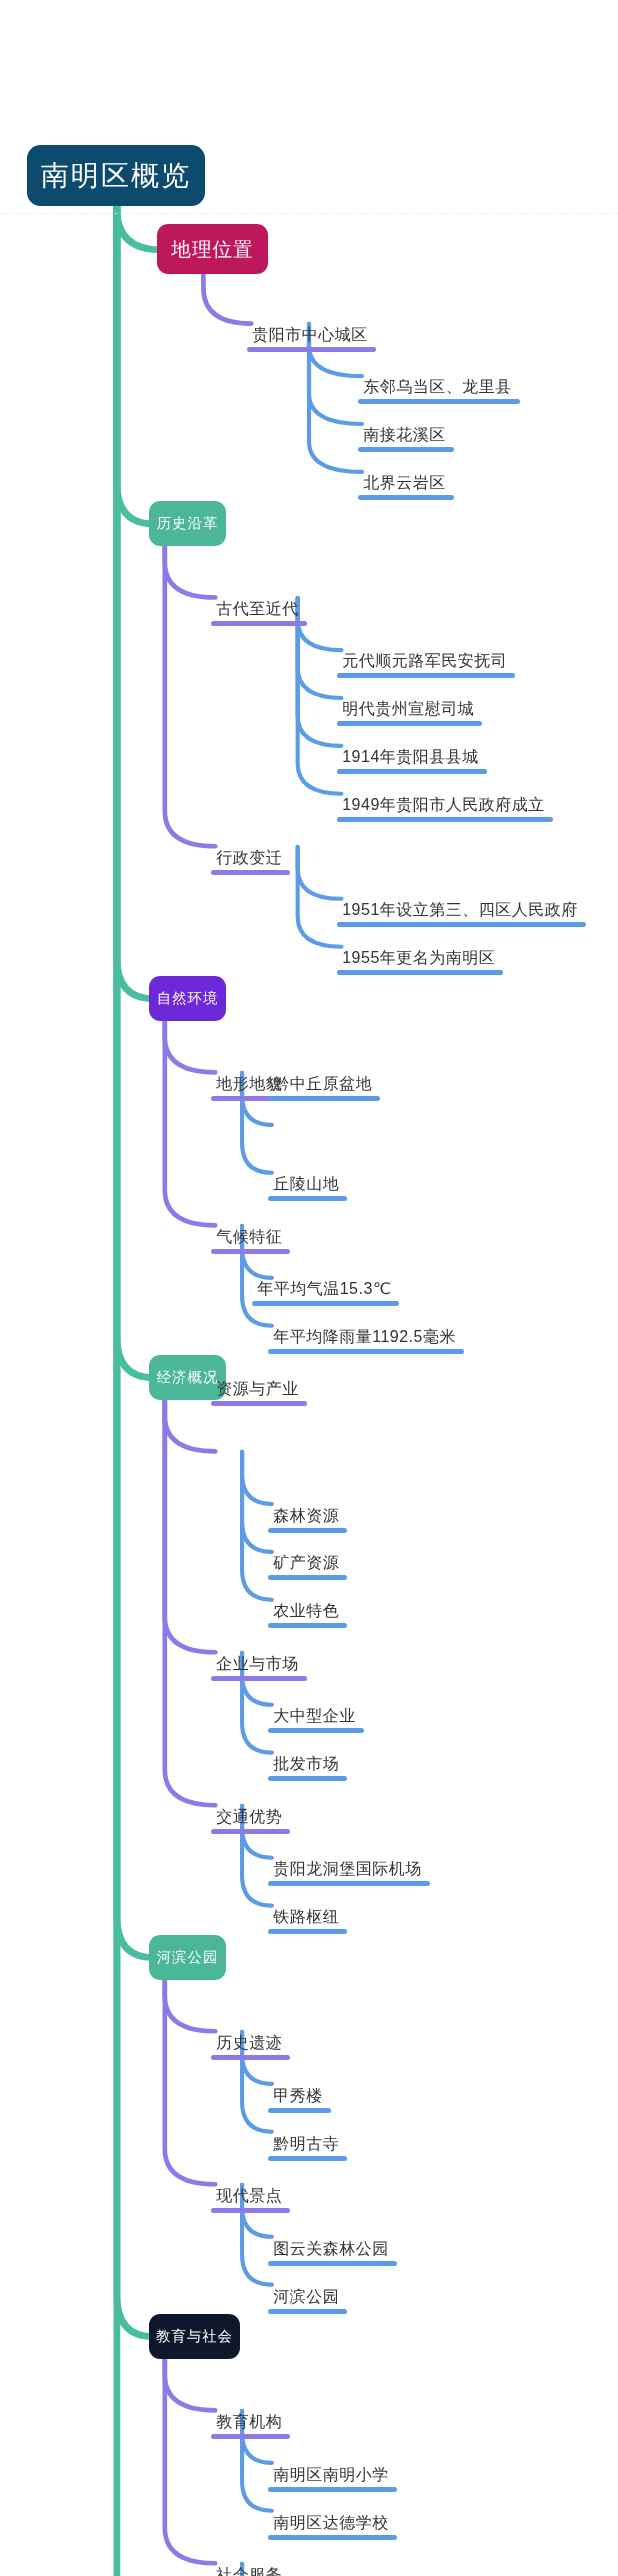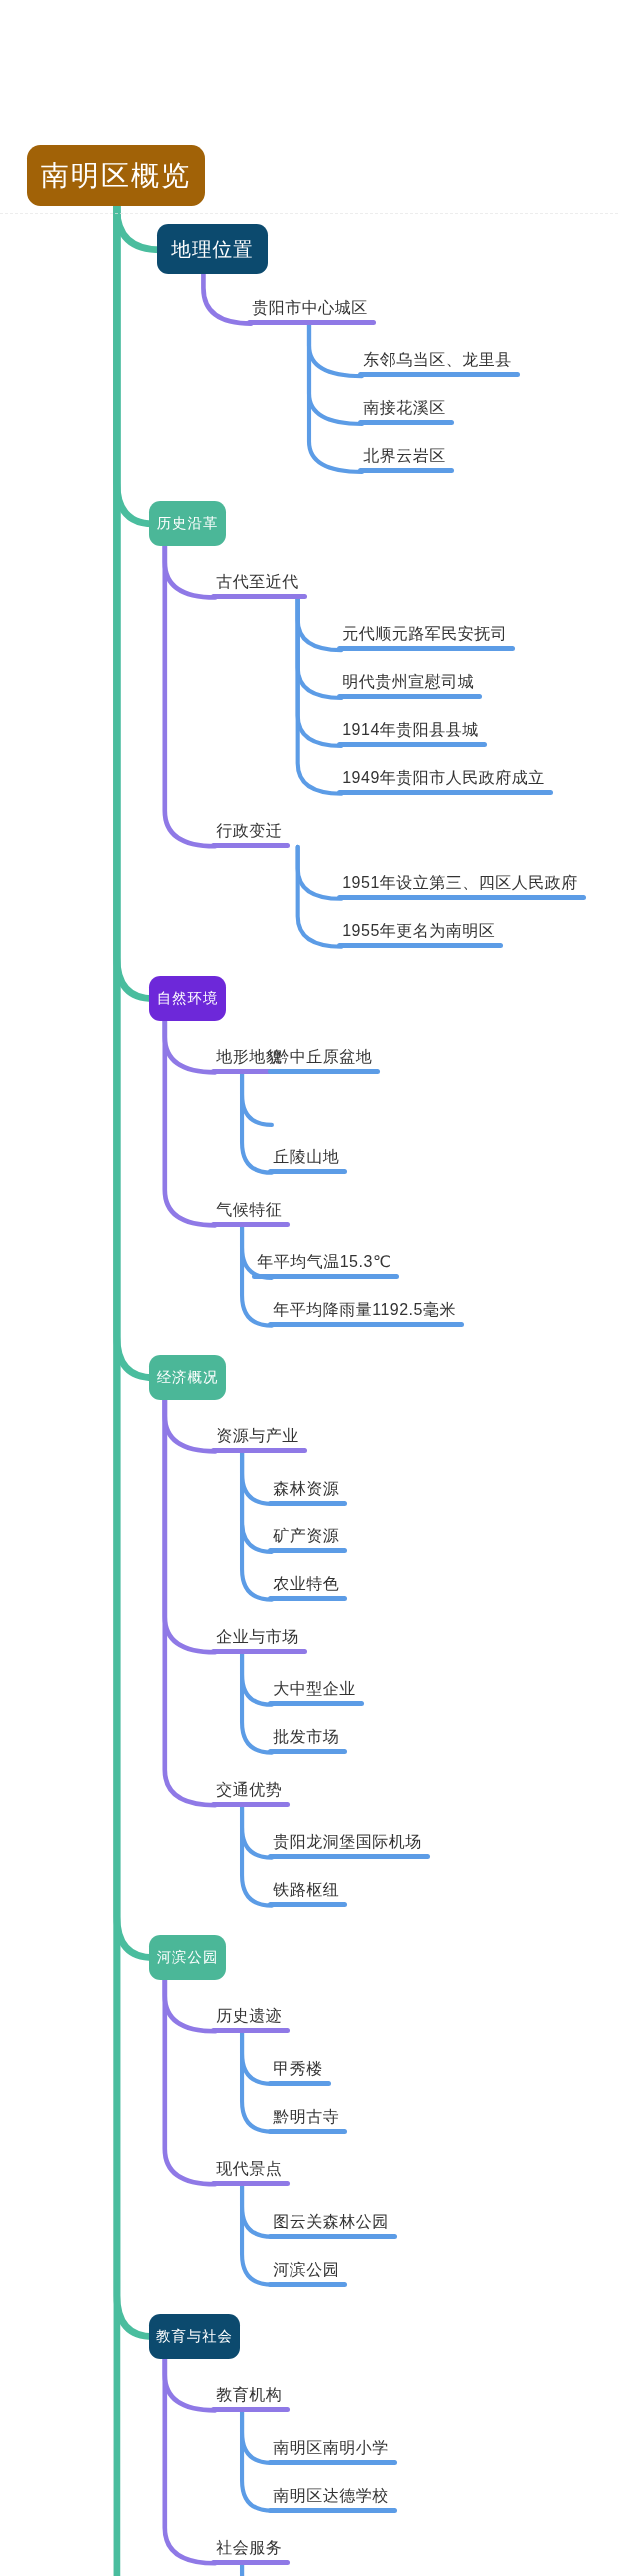--- a/index.html
+++ b/index.html
@@ -19,21 +19,21 @@
   .branch-node{
     position:absolute;border-radius:11.3px;
     display:flex;align-items:center;justify-content:center;
     color:#fff;white-space:nowrap;letter-spacing:1px;
   }
   .leaf{
     position:absolute;display:inline-flex;flex-direction:column;width:max-content;
   }
   .leaf-label{
     font-size:16px;line-height:25px;color:#333333;white-space:nowrap;
-    padding:0 8.2px 0 5.2px;letter-spacing:0.5px;
+    padding:0 8.2px 0 5.2px;letter-spacing:0.5px;margin-top:27px;
   }
   .leaf-bar{height:4.6px;border-radius:2.6px;width:100%;}
 </style>
 </head>
 <body>
 
 <svg id="links" width="618" height="3201" xmlns="http://www.w3.org/2000/svg" viewBox="0 0 1200 6213">
     <path d="M 227 396 L 227 404 Q 227 484 313 484" stroke="#4abd9e" stroke-width="13" fill="none" stroke-linecap="round"></path>
     <path d="M 395 527 L 395 558 Q 395 627 488 627" stroke="#8f79e6" stroke-width="9" fill="none" stroke-linecap="round"></path>
     <path d="M 600 628 L 600 670 Q 600 729 703 729" stroke="#5c9ce6" stroke-width="8" fill="none" stroke-linecap="round"></path>
@@ -84,24 +84,24 @@
     <path d="M 320 5310 L 320 5346 Q 320 5415 418 5415" stroke="#8f79e6" stroke-width="9" fill="none" stroke-linecap="round"></path>
     <path d="M 470 5416 L 470 5458 Q 470 5517 528 5517" stroke="#5c9ce6" stroke-width="8" fill="none" stroke-linecap="round"></path>
     <path d="M 470 5416 L 470 5551 Q 470 5610 528 5610" stroke="#5c9ce6" stroke-width="8" fill="none" stroke-linecap="round"></path>
     <path d="M 320 5310 L 320 5643 Q 320 5712 418 5712" stroke="#8f79e6" stroke-width="9" fill="none" stroke-linecap="round"></path>
     <path d="M 470 5713 L 470 5755 Q 470 5814 528 5814" stroke="#5c9ce6" stroke-width="8" fill="none" stroke-linecap="round"></path>
     <path d="M 470 5713 L 470 5848 Q 470 5907 528 5907" stroke="#5c9ce6" stroke-width="8" fill="none" stroke-linecap="round"></path>
   </svg>
 
 <div class="seam"></div>
 
-<div id="root" class="root-node" style="background: #a16207;">南明区概览</div>
+<div id="root" class="root-node" style="background: #0c4a6e;">南明区概览</div>
 
 <div id="nodes">
-    <div class="branch-node" style="left: 157px; top: 224px; width: 111px; height: 50px; font-size: 19.6px; background: #0c4a6e;">地理位置</div>
+    <div class="branch-node" style="left: 157px; top: 224px; width: 111px; height: 50px; font-size: 19.6px; background: #be185d;">地理位置</div>
     <div class="leaf" style="left: 247px; top: 295px;">
       <span class="leaf-label">贵阳市中心城区</span>
       <span class="leaf-bar" style="background: rgb(143, 121, 230);"></span>
     </div>
     <div class="leaf" style="left: 358px; top: 347px;">
       <span class="leaf-label">东邻乌当区、龙里县</span>
       <span class="leaf-bar" style="background: rgb(92, 156, 230);"></span>
     </div>
     <div class="leaf" style="left: 358px; top: 395px;">
       <span class="leaf-label">南接花溪区</span>
@@ -163,21 +163,21 @@
     </div>
     <div class="leaf" style="left: 252px; top: 1249px;">
       <span class="leaf-label">年平均气温15.3℃</span>
       <span class="leaf-bar" style="background: rgb(92, 156, 230);"></span>
     </div>
     <div class="leaf" style="left: 268px; top: 1297px;">
       <span class="leaf-label">年平均降雨量1192.5毫米</span>
       <span class="leaf-bar" style="background: rgb(92, 156, 230);"></span>
     </div>
     <div class="branch-node" style="left: 149px; top: 1355px; width: 77px; height: 45px; font-size: 14.4px; background: rgb(75, 183, 152);">经济概况</div>
-    <div class="leaf" style="left: 211px; top: 1423px;">
+    <div class="leaf" style="left: 211px; top: 1349px;">
       <span class="leaf-label">资源与产业</span>
       <span class="leaf-bar" style="background: rgb(143, 121, 230);"></span>
     </div>
     <div class="leaf" style="left: 268px; top: 1476px;">
       <span class="leaf-label">森林资源</span>
       <span class="leaf-bar" style="background: rgb(92, 156, 230);"></span>
     </div>
     <div class="leaf" style="left: 268px; top: 1523px;">
       <span class="leaf-label">矿产资源</span>
       <span class="leaf-bar" style="background: rgb(92, 156, 230);"></span>
@@ -228,21 +228,21 @@
       <span class="leaf-bar" style="background: rgb(143, 121, 230);"></span>
     </div>
     <div class="leaf" style="left: 268px; top: 2209px;">
       <span class="leaf-label">图云关森林公园</span>
       <span class="leaf-bar" style="background: rgb(92, 156, 230);"></span>
     </div>
     <div class="leaf" style="left: 268px; top: 2257px;">
       <span class="leaf-label">河滨公园</span>
       <span class="leaf-bar" style="background: rgb(92, 156, 230);"></span>
     </div>
-    <div class="branch-node" style="left: 149px; top: 2314px; width: 91px; height: 45px; font-size: 14.4px; background: #0c4a6e;">教育与社会</div>
+    <div class="branch-node" style="left: 149px; top: 2314px; width: 91px; height: 45px; font-size: 14.4px; background: #0f172a;">教育与社会</div>
     <div class="leaf" style="left: 211px; top: 2382px;">
       <span class="leaf-label">教育机构</span>
       <span class="leaf-bar" style="background: rgb(143, 121, 230);"></span>
     </div>
     <div class="leaf" style="left: 268px; top: 2435px;">
       <span class="leaf-label">南明区南明小学</span>
       <span class="leaf-bar" style="background: rgb(92, 156, 230);"></span>
     </div>
     <div class="leaf" style="left: 268px; top: 2483px;">
       <span class="leaf-label">南明区达德学校</span>

